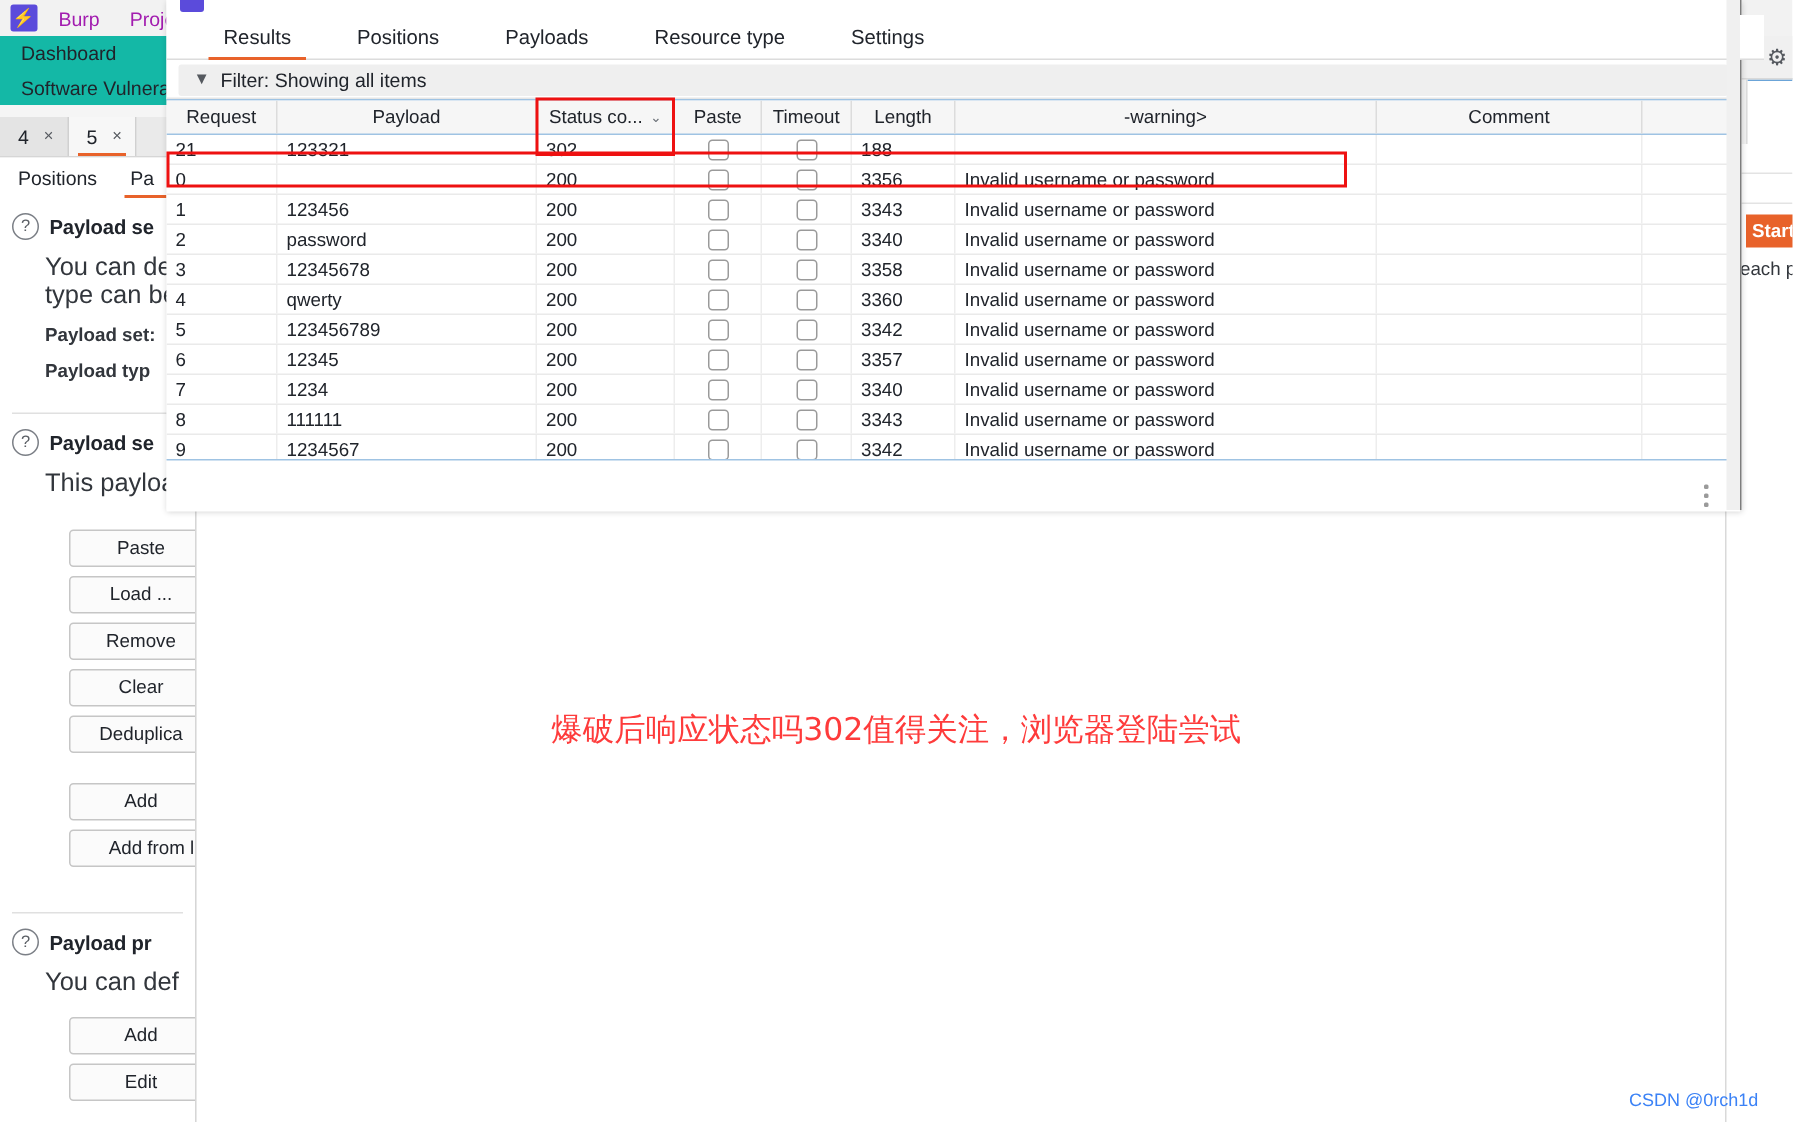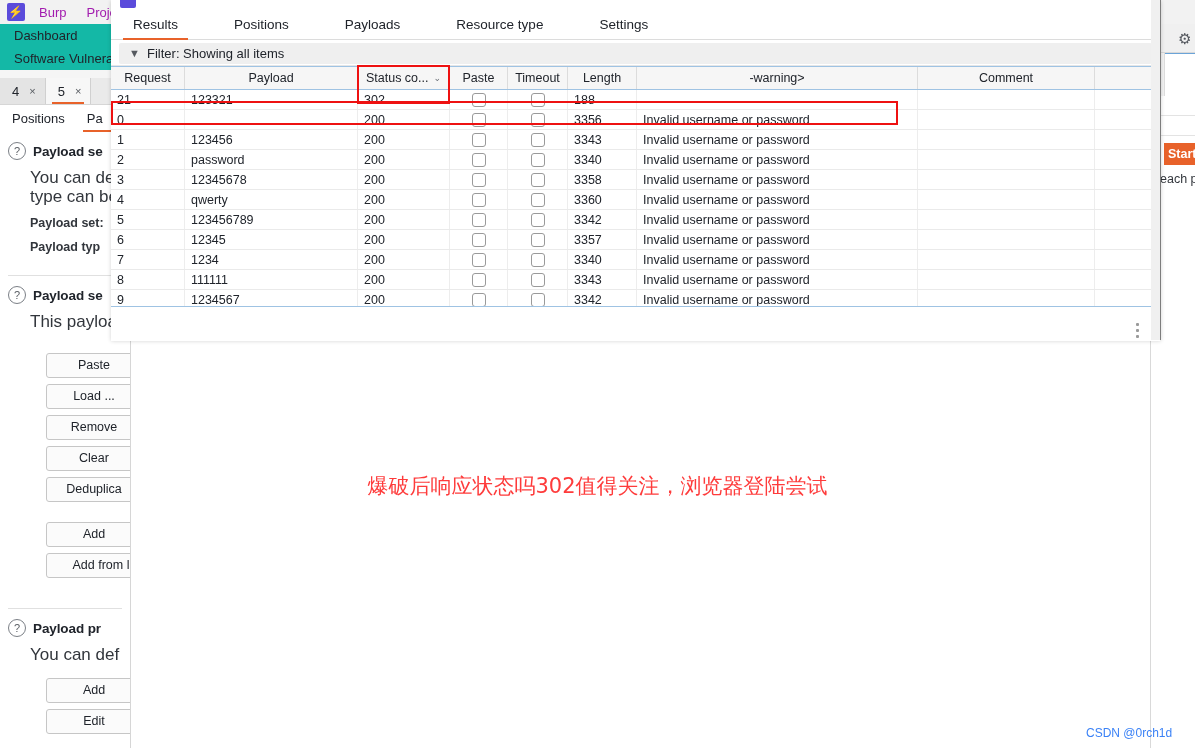--- a/index.html
+++ b/index.html
@@ -189,21 +189,21 @@
   .aw-logo {
     position: absolute; left: 9px; top: -6px; width: 16px; height: 14px;
     background: #5b4bdb; border-radius: 2px;
   }
 
   .aw-tabs {
     position: absolute; left: 0; top: 10px; width: 1049px; height: 29px;
     background: #ffffff;
     border-bottom: 1px solid #dcdcdc;
     display: flex; align-items: stretch;
-    gap: 12px;
+    padding-left: 16px;
   }
   .aw-tab {
     display: flex; align-items: center;
     padding: 0 22px;
     font-size: 13.5px; color: #20242b; white-space: nowrap;
     position: relative;
   }
   .aw-tab.active::after {
     content: ""; position: absolute; left: 12px; right: 12px; bottom: -1px;
     height: 2.5px; background: #e8622a;

